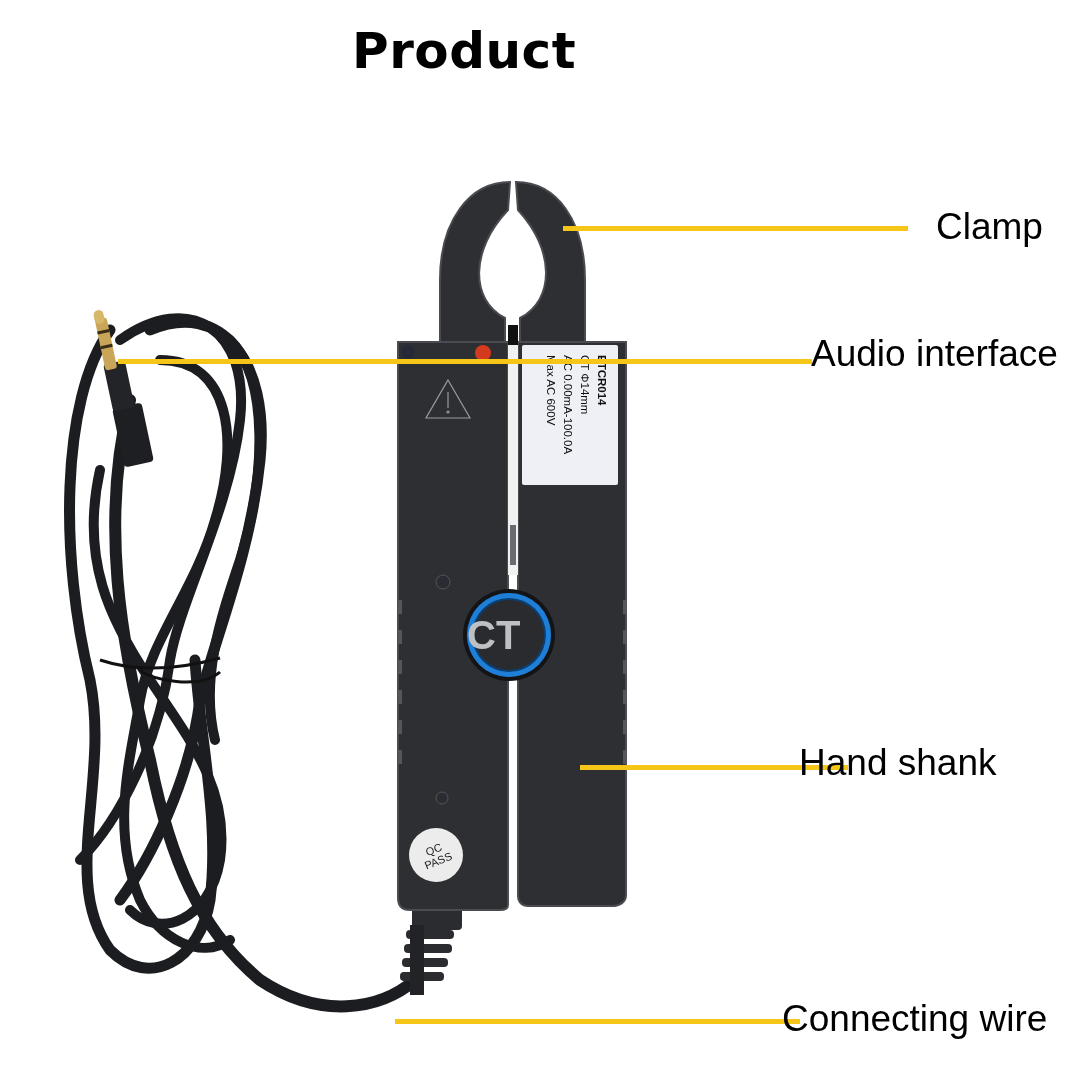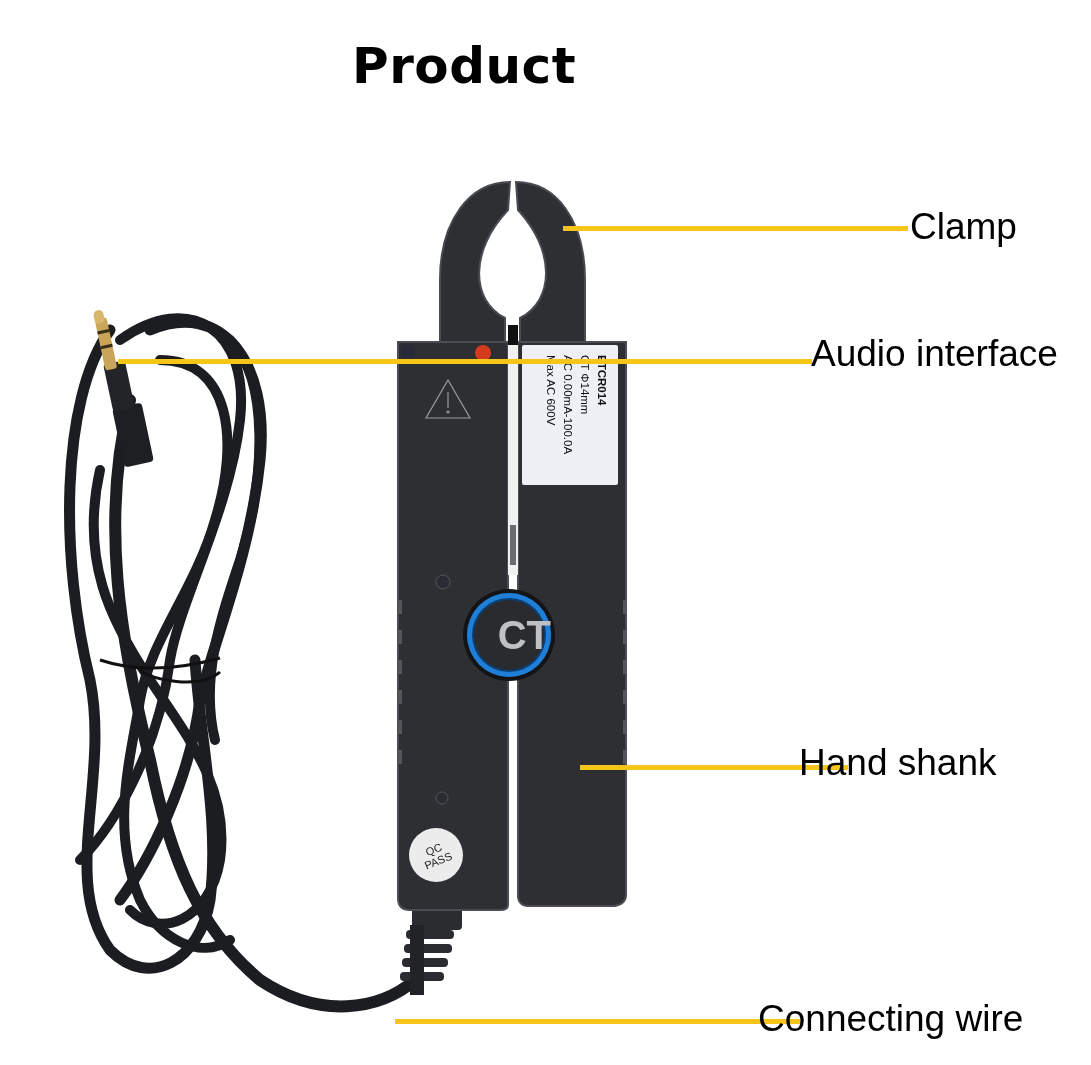--- a/index.html
+++ b/index.html
@@ -1,24 +1,24 @@
 <!DOCTYPE html>
 <html><head>
 <meta charset="utf-8">
 <style>
   html, body { margin: 0; padding: 0; background: #ffffff; }
   body { width: 1091px; height: 1065px; position: relative; overflow: hidden; font-family: "Liberation Sans", sans-serif; }
-  .title { position: absolute; left: 352px; top: 22px; font-family: "DejaVu Sans", sans-serif; font-weight: bold; font-size: 50px; color: #000; letter-spacing: 0.5px; margin-top: 15px; }
+  .title { position: absolute; left: 352px; top: 22px; font-family: "DejaVu Sans", sans-serif; font-weight: bold; font-size: 50px; color: #000; letter-spacing: 0.5px; }
   .label { position: absolute; font-family: "Liberation Sans", sans-serif; font-size: 37px; color: #000; white-space: nowrap; line-height: 1; }
   .leader { position: absolute; height: 5px; background: #f5c518; }
   svg.product { position: absolute; left: 0; top: 0; }
   .spec-label { position: absolute; left: 522px; top: 345px; width: 96px; height: 140px; background: #eef0f5; border-radius: 2px; }
   .spec-text { position: absolute; left: 0; top: 0; width: 140px; height: 96px; transform-origin: 0 0; transform: translate(96px, 0) rotate(90deg); font-family: "Liberation Sans", sans-serif; font-size: 11.5px; color: #111; line-height: 17px; padding: 8px 0 0 10px; box-sizing: border-box; }
   .spec-text div { white-space: nowrap; }
-  .ct-badge { position: absolute; left: 467px; top: 593px; width: 84px; height: 84px; border-radius: 50%; background: #2a2b2e; box-shadow: inset 0 0 0 5px #1f7fd6, inset 0 0 0 7px #0b3f73, 0 0 0 4px #141416; display: flex; align-items: center; justify-content: flex-end; }
+  .ct-badge { position: absolute; left: 467px; top: 593px; width: 84px; height: 84px; border-radius: 50%; background: #2a2b2e; box-shadow: inset 0 0 0 5px #1f7fd6, inset 0 0 0 7px #0b3f73, 0 0 0 4px #141416; display: flex; align-items: center; justify-content: flex-start; }
   .ct-badge span { color: #bfc0c3; font-weight: bold; font-size: 40px; font-family: "Liberation Sans", sans-serif; }
   .qc-sticker { position: absolute; left: 409px; top: 828px; width: 54px; height: 54px; border-radius: 50%; background: #ececec; display: flex; flex-direction: column; align-items: center; justify-content: center; transform: rotate(-22deg); font-size: 11px; color: #222; line-height: 12px; }
 </style>
 </head>
 <body>
 
 <div class="title">Product</div>
 
 <svg class="product" width="1091" height="1065" viewBox="0 0 1091 1065">
 
@@ -103,22 +103,22 @@
 <div class="ct-badge">
   <span>CT</span>
 </div>
 
 <div class="qc-sticker">
   <span>QC</span>
   <span>PASS</span>
 </div>
 
 <div class="leader" style="left:563px; top:226px; width:345px;"></div>
-<div class="label" style="left:910px; top:208px;">Clamp</div>
+<div class="label" style="left:936px; top:208px;">Clamp</div>
 
 <div class="leader" style="left:118px; top:359px; width:694px;"></div>
 <div class="label" style="left:811px; top:335px;">Audio interface</div>
 
 <div class="leader" style="left:580px; top:765px; width:268px;"></div>
 <div class="label" style="left:799px; top:744px;">Hand shank</div>
 
 <div class="leader" style="left:395px; top:1019px; width:405px;"></div>
-<div class="label" style="left:758px; top:1000px;">Connecting wire</div>
+<div class="label" style="left:782px; top:1000px;">Connecting wire</div>
 
 </body></html>

